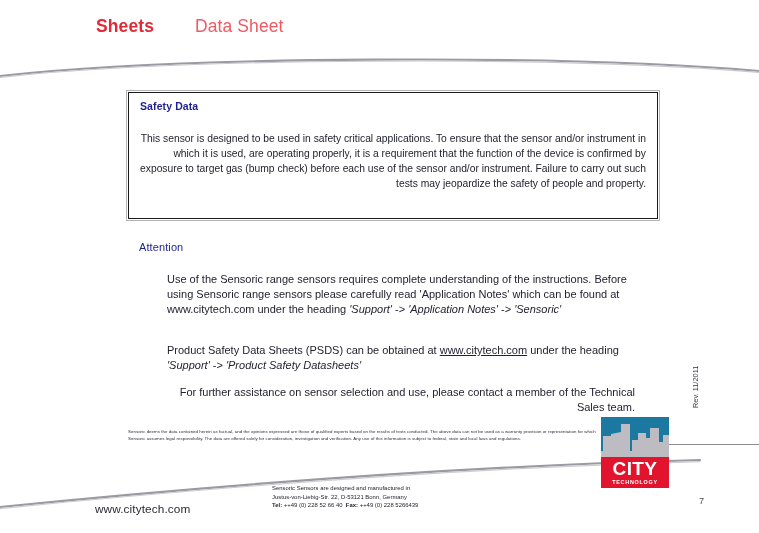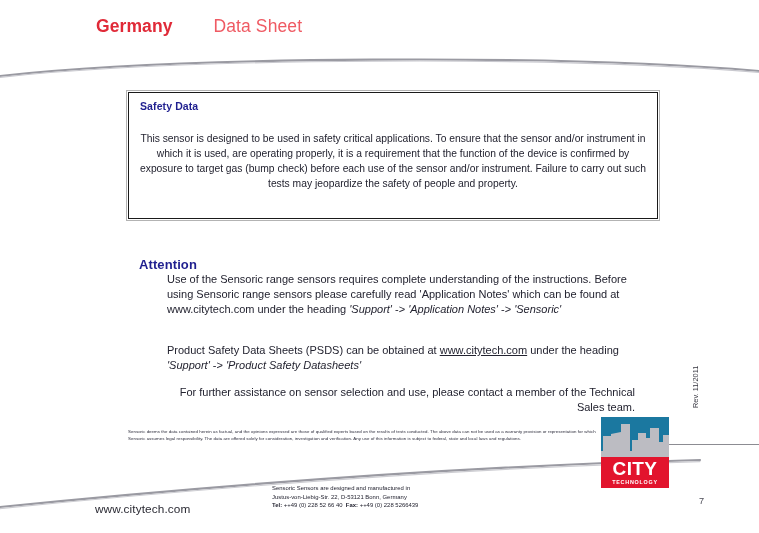--- a/index.html
+++ b/index.html
@@ -69,31 +69,30 @@
     letter-spacing: 0.1px;
   }
   .note-body {
     position: absolute;
     left: 11px;
     top: 38px;
     width: 506px;
     font-size: 10.3px;
     line-height: 15.1px;
     color: #232330;
-    text-align: center;
+    text-align: right;
   }
 
   
   .section-title {
     position: absolute;
-    font-size: 13px;
-    font-weight: bold;
+    font-size: 11px;
+    font-weight: normal;
     color: #1f1f8f;
     letter-spacing: 0.1px;
-    margin-top: 16px;
   }
   #attention-title { left: 139px; top: 241px; }
 
   .para {
     position: absolute;
     font-size: 11px;
     line-height: 15.1px;
     color: #232330;
     margin-left: 28px;
   }
@@ -209,21 +208,21 @@
     font-size: 9.2px;
     color: #4a4a55;
   }
 </style>
 </head>
 <body>
 
 <div id="page">
 
   <div class="page-title">
-    <span class="strong">Germany</span><span class="light"> Data Sheet</span>
+    <span class="strong">Sheets</span><span class="light"> Data Sheet</span>
   </div>
 
   <div class="swoosh swoosh-top">
     <svg width="759" height="30" viewBox="0 0 759 30" xmlns="http://www.w3.org/2000/svg">
       <path d="M0 24 C 180 4, 560 2, 759 19" fill="none" stroke="#9a9aa2" stroke-width="2.1" stroke-linecap="round"></path>
       <path d="M0 25.4 C 180 5.6, 560 3.6, 759 20.4" fill="none" stroke="#c9c9cf" stroke-width="1.1" stroke-linecap="round"></path>
     </svg>
   </div>
 
   <div class="note-box">

